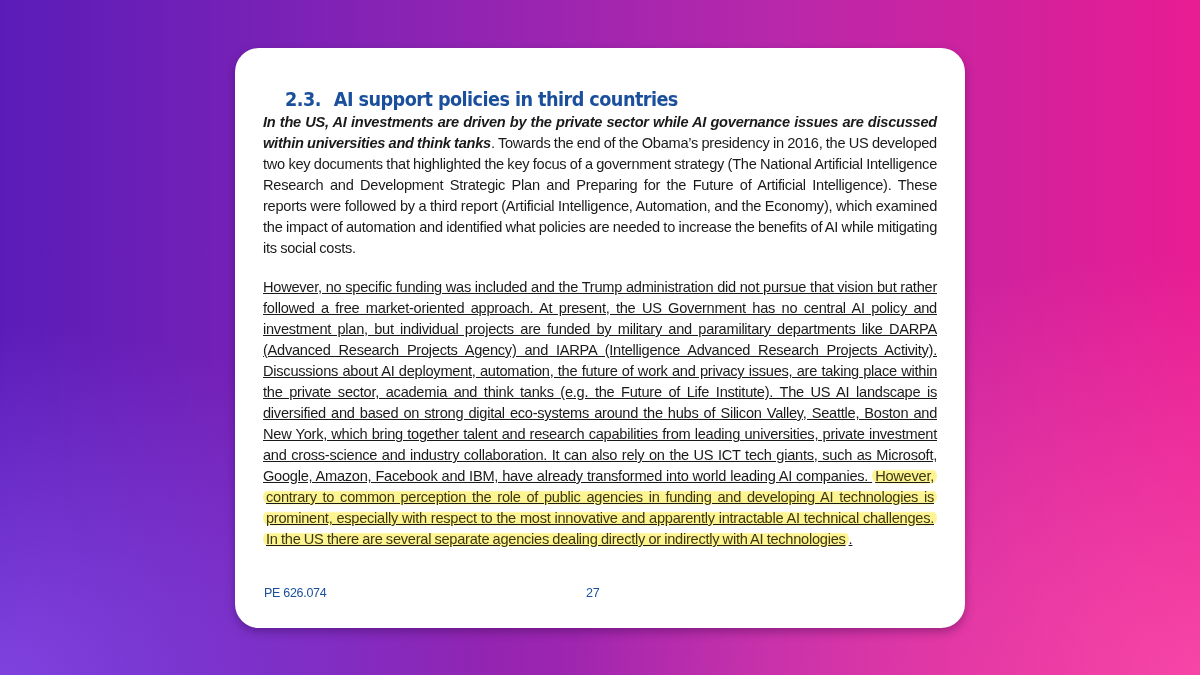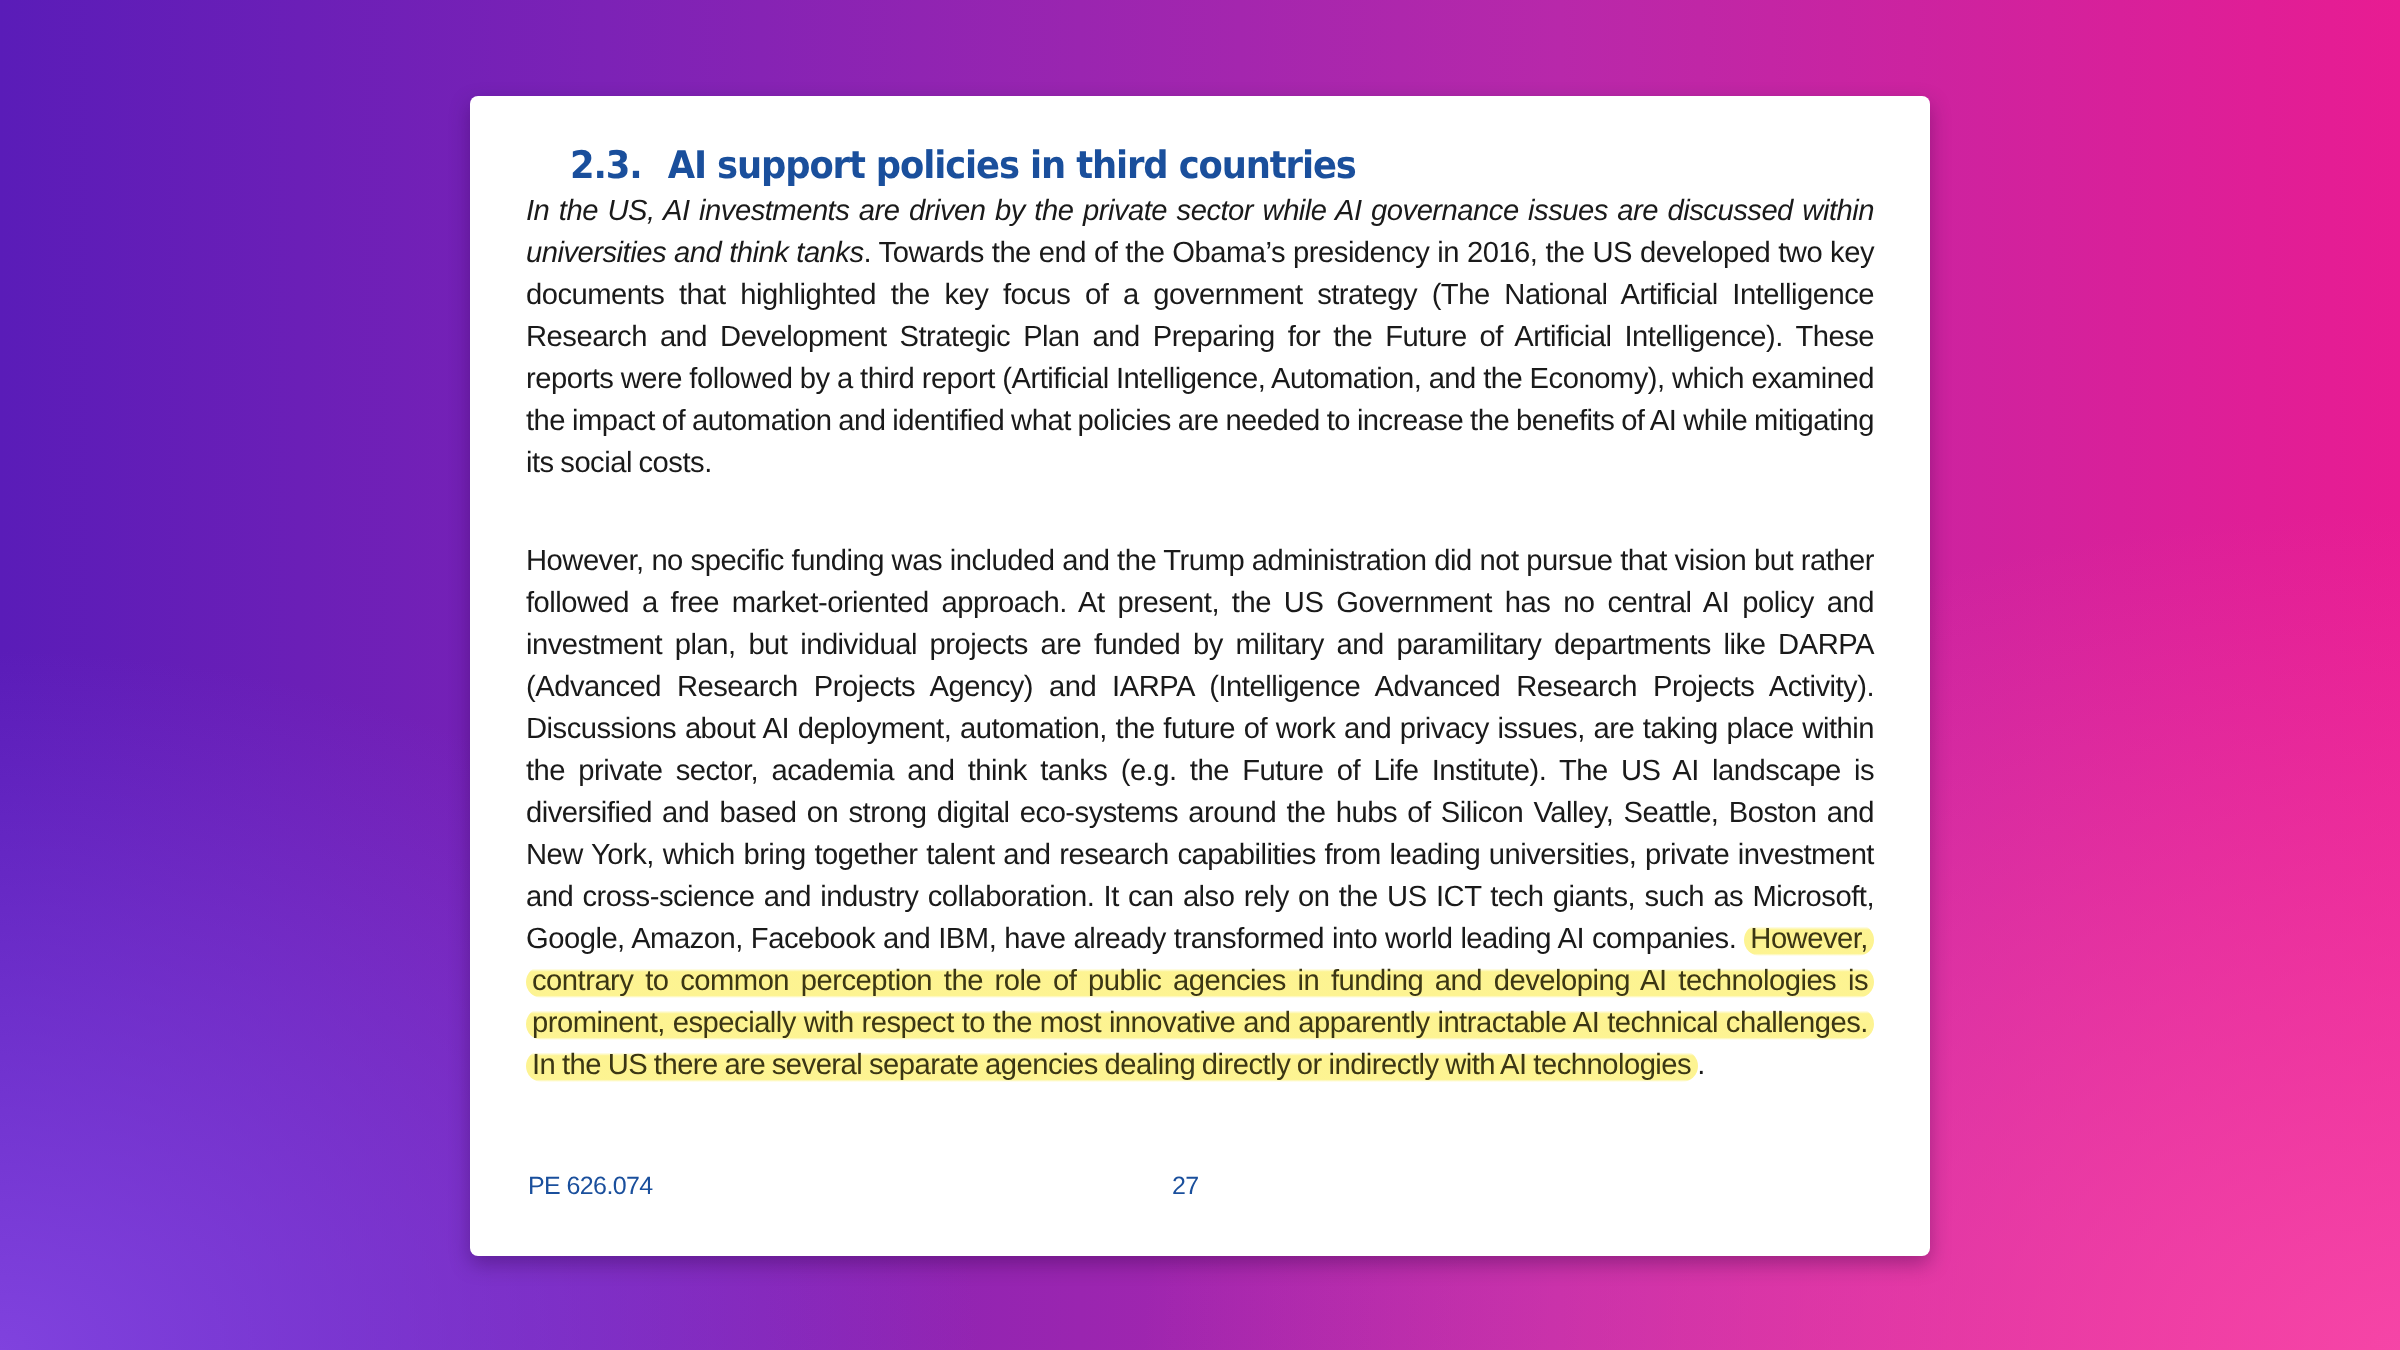--- a/index.html
+++ b/index.html
@@ -17,24 +17,24 @@
         linear-gradient(90deg, #5a1cb8 0%, #7c22b6 25%, #b828aa 65%, #e81c92 100%);
       font-family: "Liberation Sans", sans-serif;
     }
     .card {
       position: absolute;
       left: 235px;
       top: 48px;
       width: 730px;
       height: 580px;
       background: #ffffff;
-      border-radius: 4px;
+      border-radius: 24px;
       box-shadow: 0 4px 10px rgba(40, 0, 60, 0.35);
       box-sizing: border-box;
-      padding: 22px 28px 0 28px;
+      padding: 38px 28px 0 28px;
     }
     .heading {
       margin: 0 0 0 22px;
       font-family: "DejaVu Sans", sans-serif;
       font-weight: bold;
       font-size: 19px;
       color: #1a4f9c;
       letter-spacing: -0.6px;
       line-height: 26px;
       transform: scaleX(0.93);
@@ -45,23 +45,23 @@
     .para {
       margin: 0;
       font-family: "Liberation Sans", sans-serif;
       font-size: 14.6px;
       line-height: 21px;
       color: #1a1a1a;
       text-align: justify;
       letter-spacing: -0.25px;
       word-spacing: -0.5px;
     }
-    .para + .para { margin-top: 28px; }
+    .para + .para { margin-top: 18px; text-decoration: underline; }
     .para .lead {
-      font-weight: normal;
+      font-weight: bold;
       font-style: italic;
     }
     .hl {
       background: linear-gradient(180deg, rgba(255,246,140,0) 8%, rgba(253,243,140,0.95) 18%, rgba(253,243,140,0.95) 92%, rgba(255,246,140,0) 100%);
       color: #3b3614;
       border-radius: 8px;
       box-decoration-break: clone;
       -webkit-box-decoration-break: clone;
       padding: 0 3px;
     }

